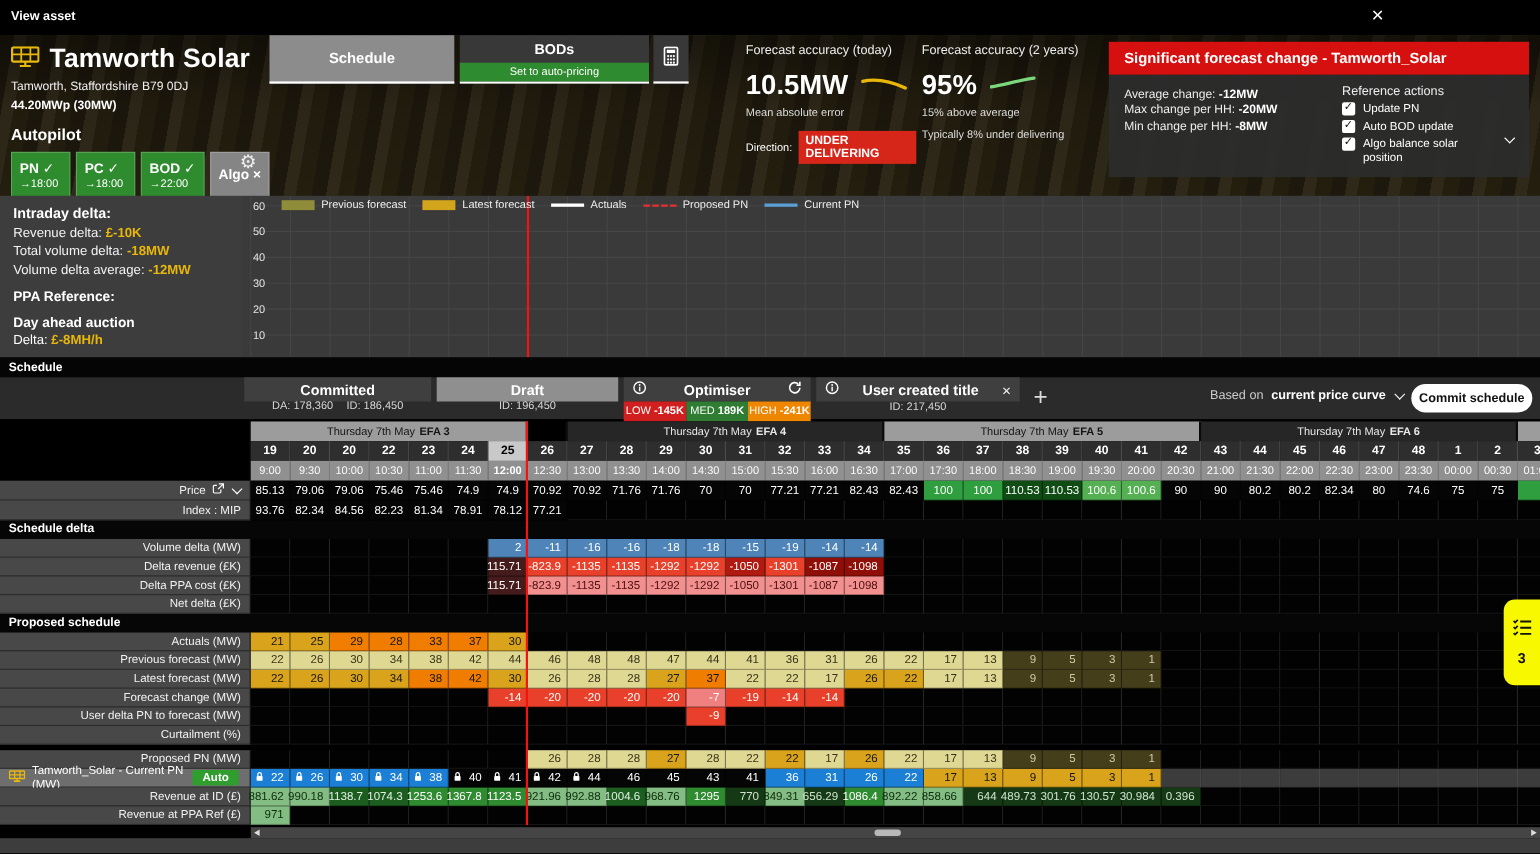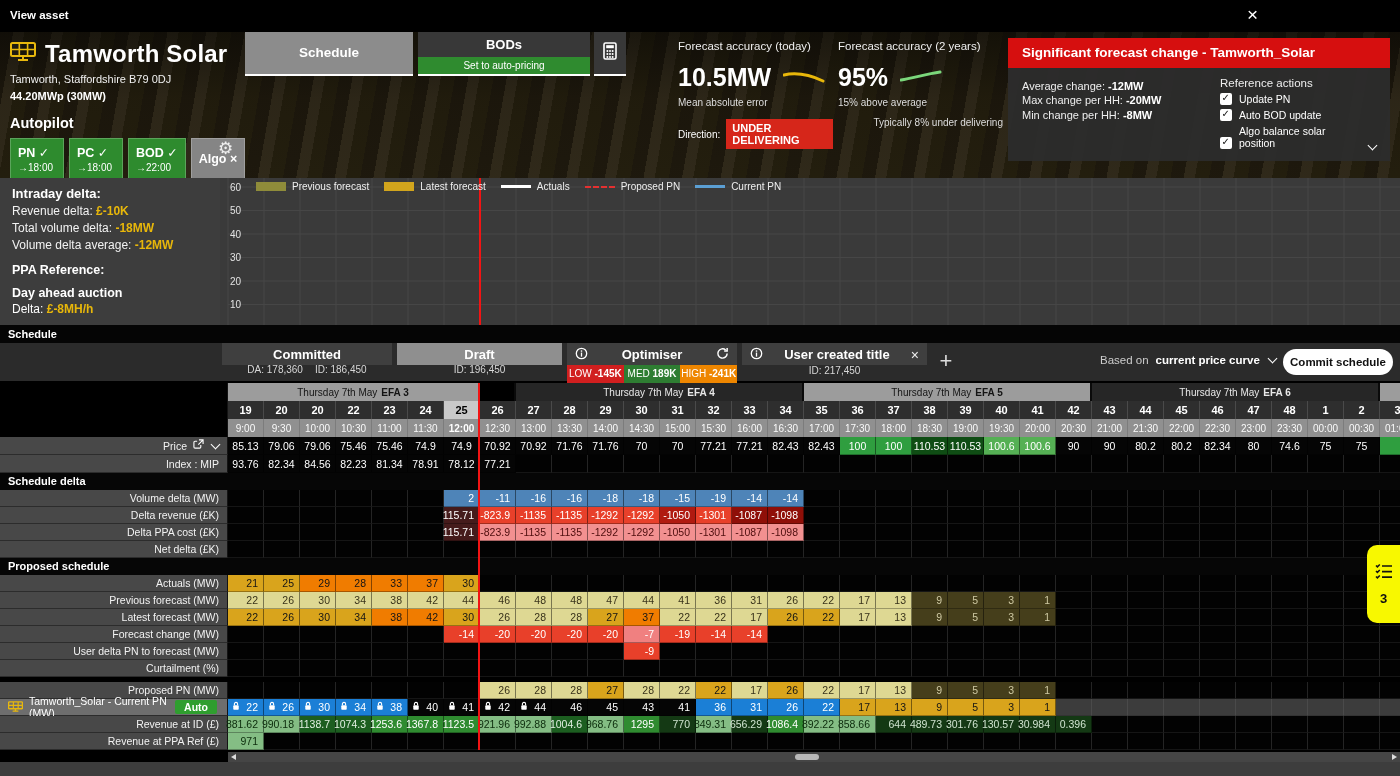--- a/index.html
+++ b/index.html
@@ -39,33 +39,33 @@
   .bods-sub{height:17px;line-height:17px;background:#2f8b2f;font-size:10px;}
   .vtab-calc{left:594px;width:32px;height:42px;background:#383838;display:flex;align-items:center;justify-content:center;}
   
   .fc{position:absolute;top:8px;}
   .fc-today{left:678px;width:155px;}
   .fc-2y{left:838px;width:165px;}
   .fc-label{font-size:11.5px;color:#eee;}
   .fc-main{display:flex;align-items:center;gap:12px;margin-top:11px;}
   .fc-val{font-size:25px;font-weight:bold;}
   .fc-sub{font-size:10px;color:#ddd;margin-top:5px;}
-  .fc-sub2{font-size:10px;color:#ddd;margin-top:9px;text-align:right;}
+  .fc-sub2{font-size:10px;color:#ddd;margin-top:9px;}
   .fc-dir{display:flex;align-items:center;gap:6px;margin-top:11px;font-size:10px;}
   .dir-badge{background:#d6261a;color:#fff;font-weight:bold;font-size:11px;padding:3px 6px;}
   
   .alert{position:absolute;left:1008px;top:6px;width:382px;}
   .alert-head{background:#d60f0f;height:30px;line-height:30px;padding:0 14px;font-size:13.5px;font-weight:bold;}
   .alert-body{background:rgba(44,44,44,.95);padding:9px 14px 8px;display:flex;min-height:61px;}
   .al-left{width:198px;}
   .al-line{font-size:11px;margin:2.5px 0;color:#eee;}
   .al-line b{color:#fff;}
   .al-right{flex:1;}
   .al-right .pt{font-size:11.5px;margin-bottom:3px;color:#eee;}
-  .al-act{display:flex;align-items:flex-end;gap:7px;margin:4px 0;font-size:10.5px;cursor:pointer;}
+  .al-act{display:flex;align-items:flex-start;gap:7px;margin:4px 0;font-size:10.5px;cursor:pointer;}
   .cb{width:12px;height:12px;background:#fff;border-radius:2px;position:relative;flex:none;}
   .cb:after{content:"✓";position:absolute;left:1.5px;top:-1px;font-size:10px;color:#111;font-weight:bold;}
   .chev{width:6px;height:6px;border-right:1.6px solid #fff;border-bottom:1.6px solid #fff;transform:rotate(45deg);display:inline-block;margin-left:2px;margin-top:-3px;}
   
   .intraday{position:absolute;top:178px;left:0;width:220px;height:147px;background:#3d3d3d;padding:0;box-sizing:border-box;}
   .in-wrap{padding:8px 6px 0 12px;}
   .in-title{font-size:13px;font-weight:bold;}
   .in-line{font-size:12px;margin-top:3px;color:#f2f2f2;}
   .goldv{color:#e8b70a;font-weight:bold;}
   .ppa-title{font-size:12.5px;font-weight:bold;margin-top:11px;}

